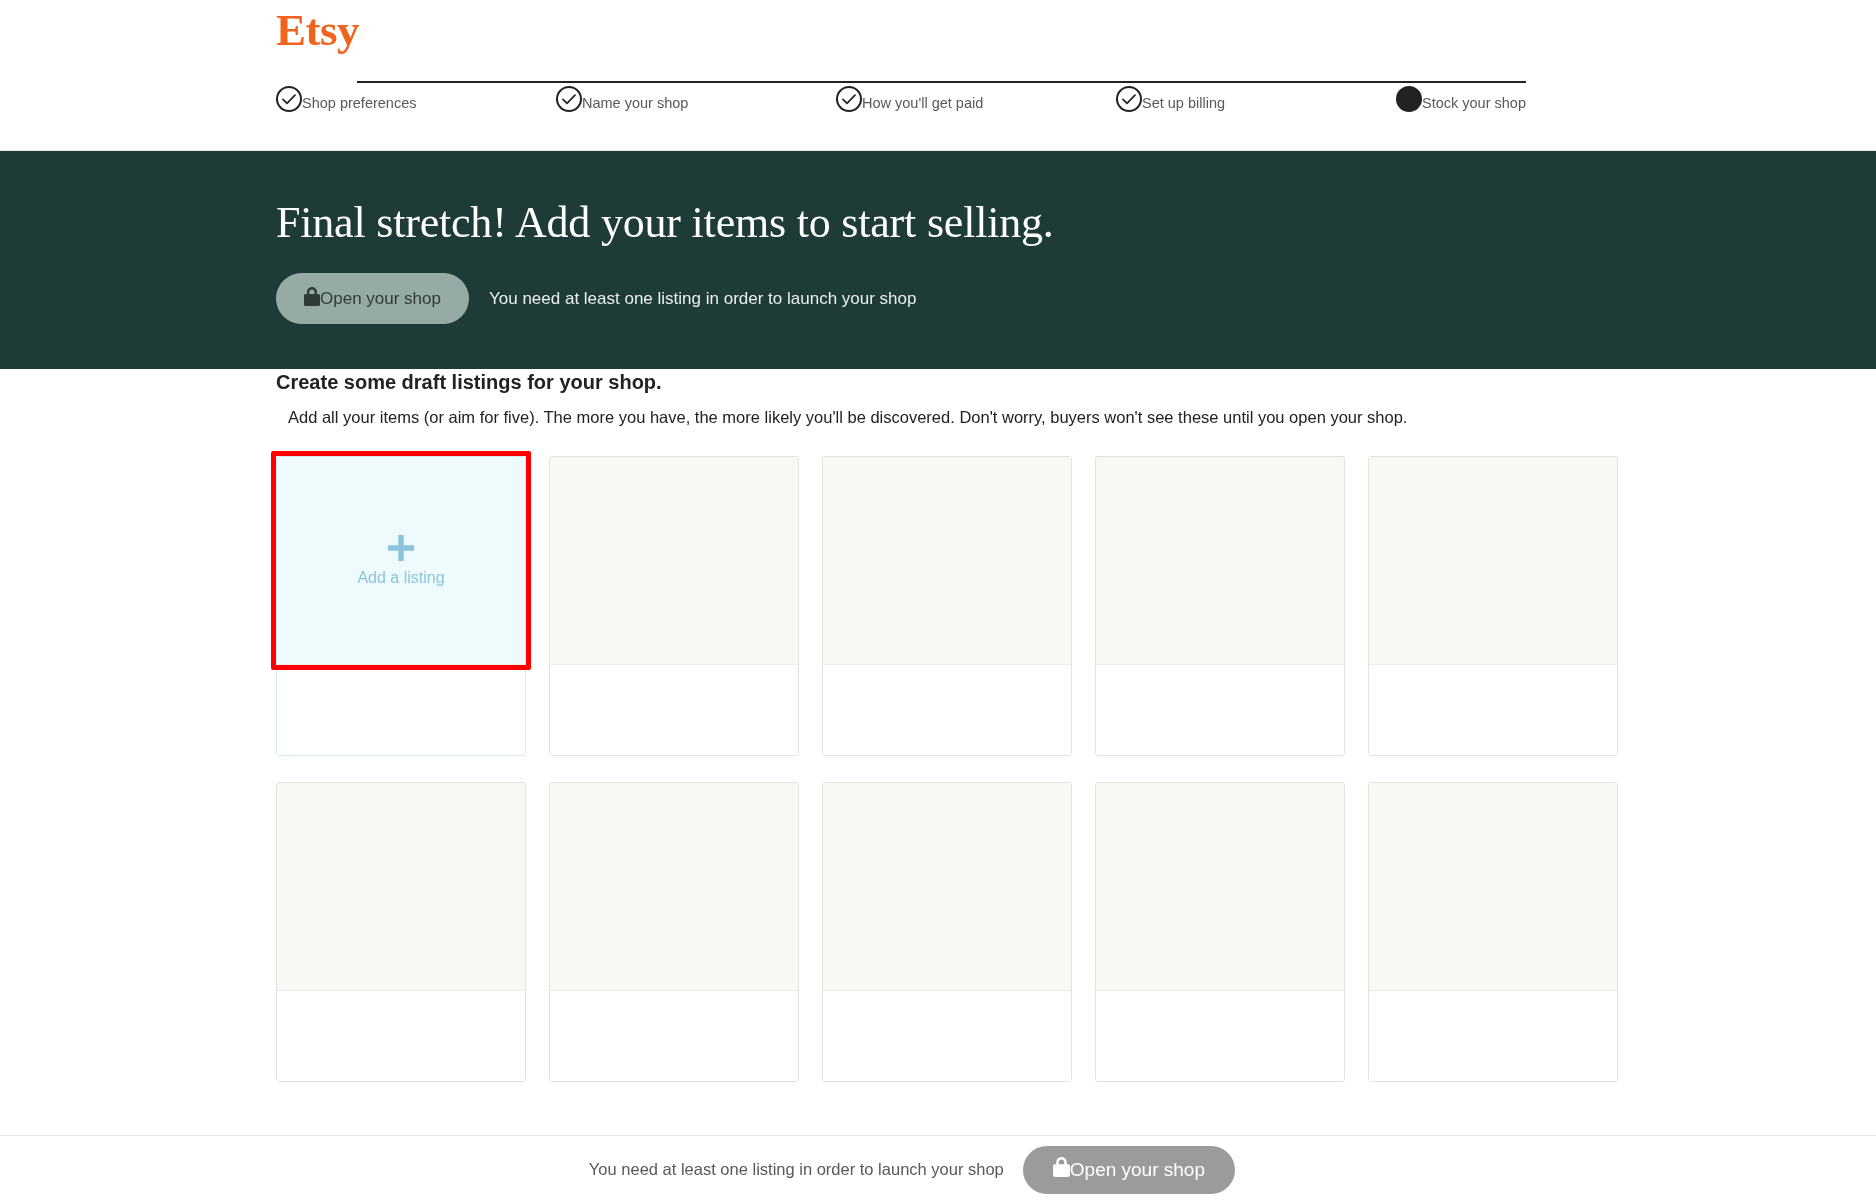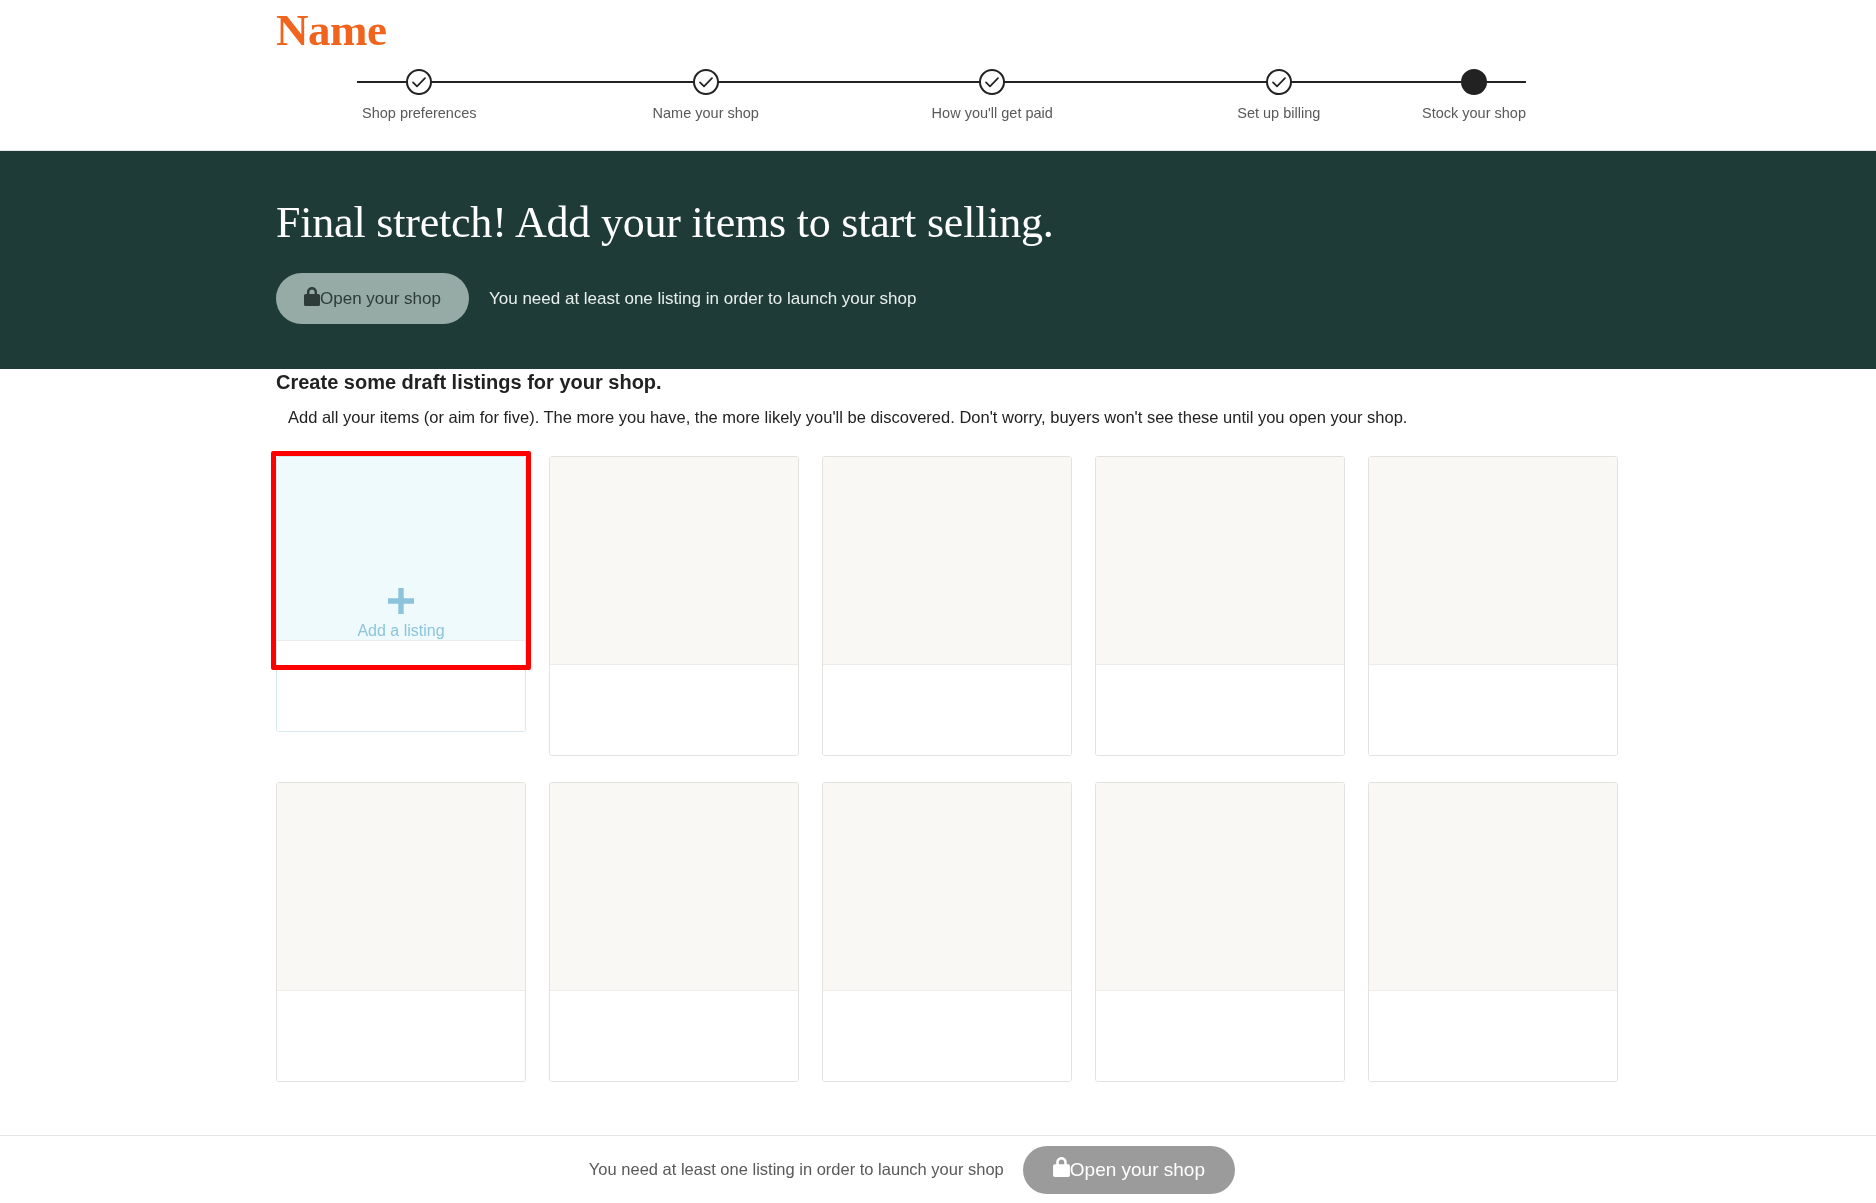--- a/index.html
+++ b/index.html
@@ -51,21 +51,21 @@
   }
   .steps {
     position: absolute;
     inset: 0;
     display: flex;
   }
   .step {
     position: relative;
     flex: 1 1 0;
     display: flex;
-    flex-direction: column;
+    flex-direction: row;
     align-items: center;
   }
   .step:last-child { flex: 0 0 0px; }
   .step-dot {
     position: relative;
     z-index: 2;
     width: 26px;
     height: 26px;
     border-radius: 50%;
     background: #ffffff;
@@ -191,26 +191,26 @@
     z-index: 5;
   }
   .card-add {
     width: 250px;
     border: 1px solid #d6e9ef;
     border-radius: 3px;
     overflow: hidden;
     background: #fff;
   }
   .add-media {
-    height: 184px;
+    height: 208px;
     background: #effafc;
     display: flex;
     flex-direction: column;
     align-items: center;
-    justify-content: flex-end;
+    justify-content: center;
     border-bottom: 1px solid #eeece8;
   }
   .plus-icon { display: block; margin-bottom: 3px; }
   .add-label {
     font-size: 16px;
     color: #8CC5DB;
     line-height: 1.2;
   }
 
   
@@ -242,21 +242,21 @@
     border-radius: 24px;
   }
   .btn-footer .lock-ic { fill: #ffffff; }
 </style>
 </head>
 <body>
 
 <div class="page">
 
   <div class="header">
-    <div class="logo">Name</div>
+    <div class="logo">Etsy</div>
 
     <div class="stepper">
       <div class="step-line"></div>
       <div class="steps" id="steps-container">
           <div class="step">
             <div class="step-dot">
               <svg width="14" height="11" viewBox="0 0 14 11">
                 <path d="M1 5.3 L5 9.3 L13 1.1" fill="none" stroke="#222" stroke-width="1.7" stroke-linecap="round" stroke-linejoin="round"></path>
               </svg>
             </div>

